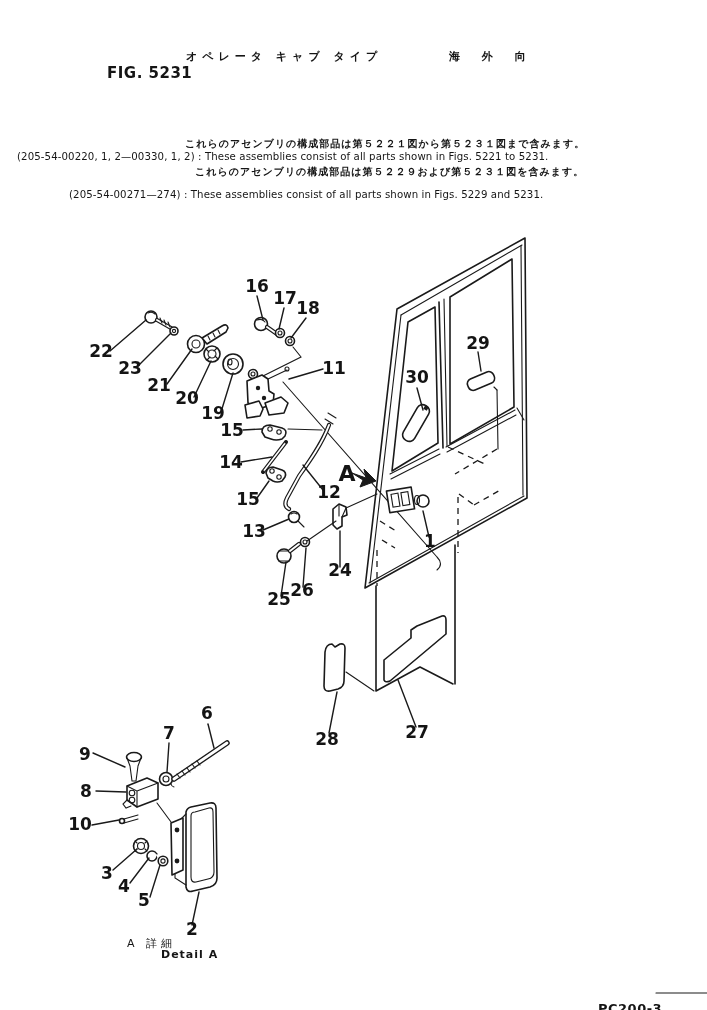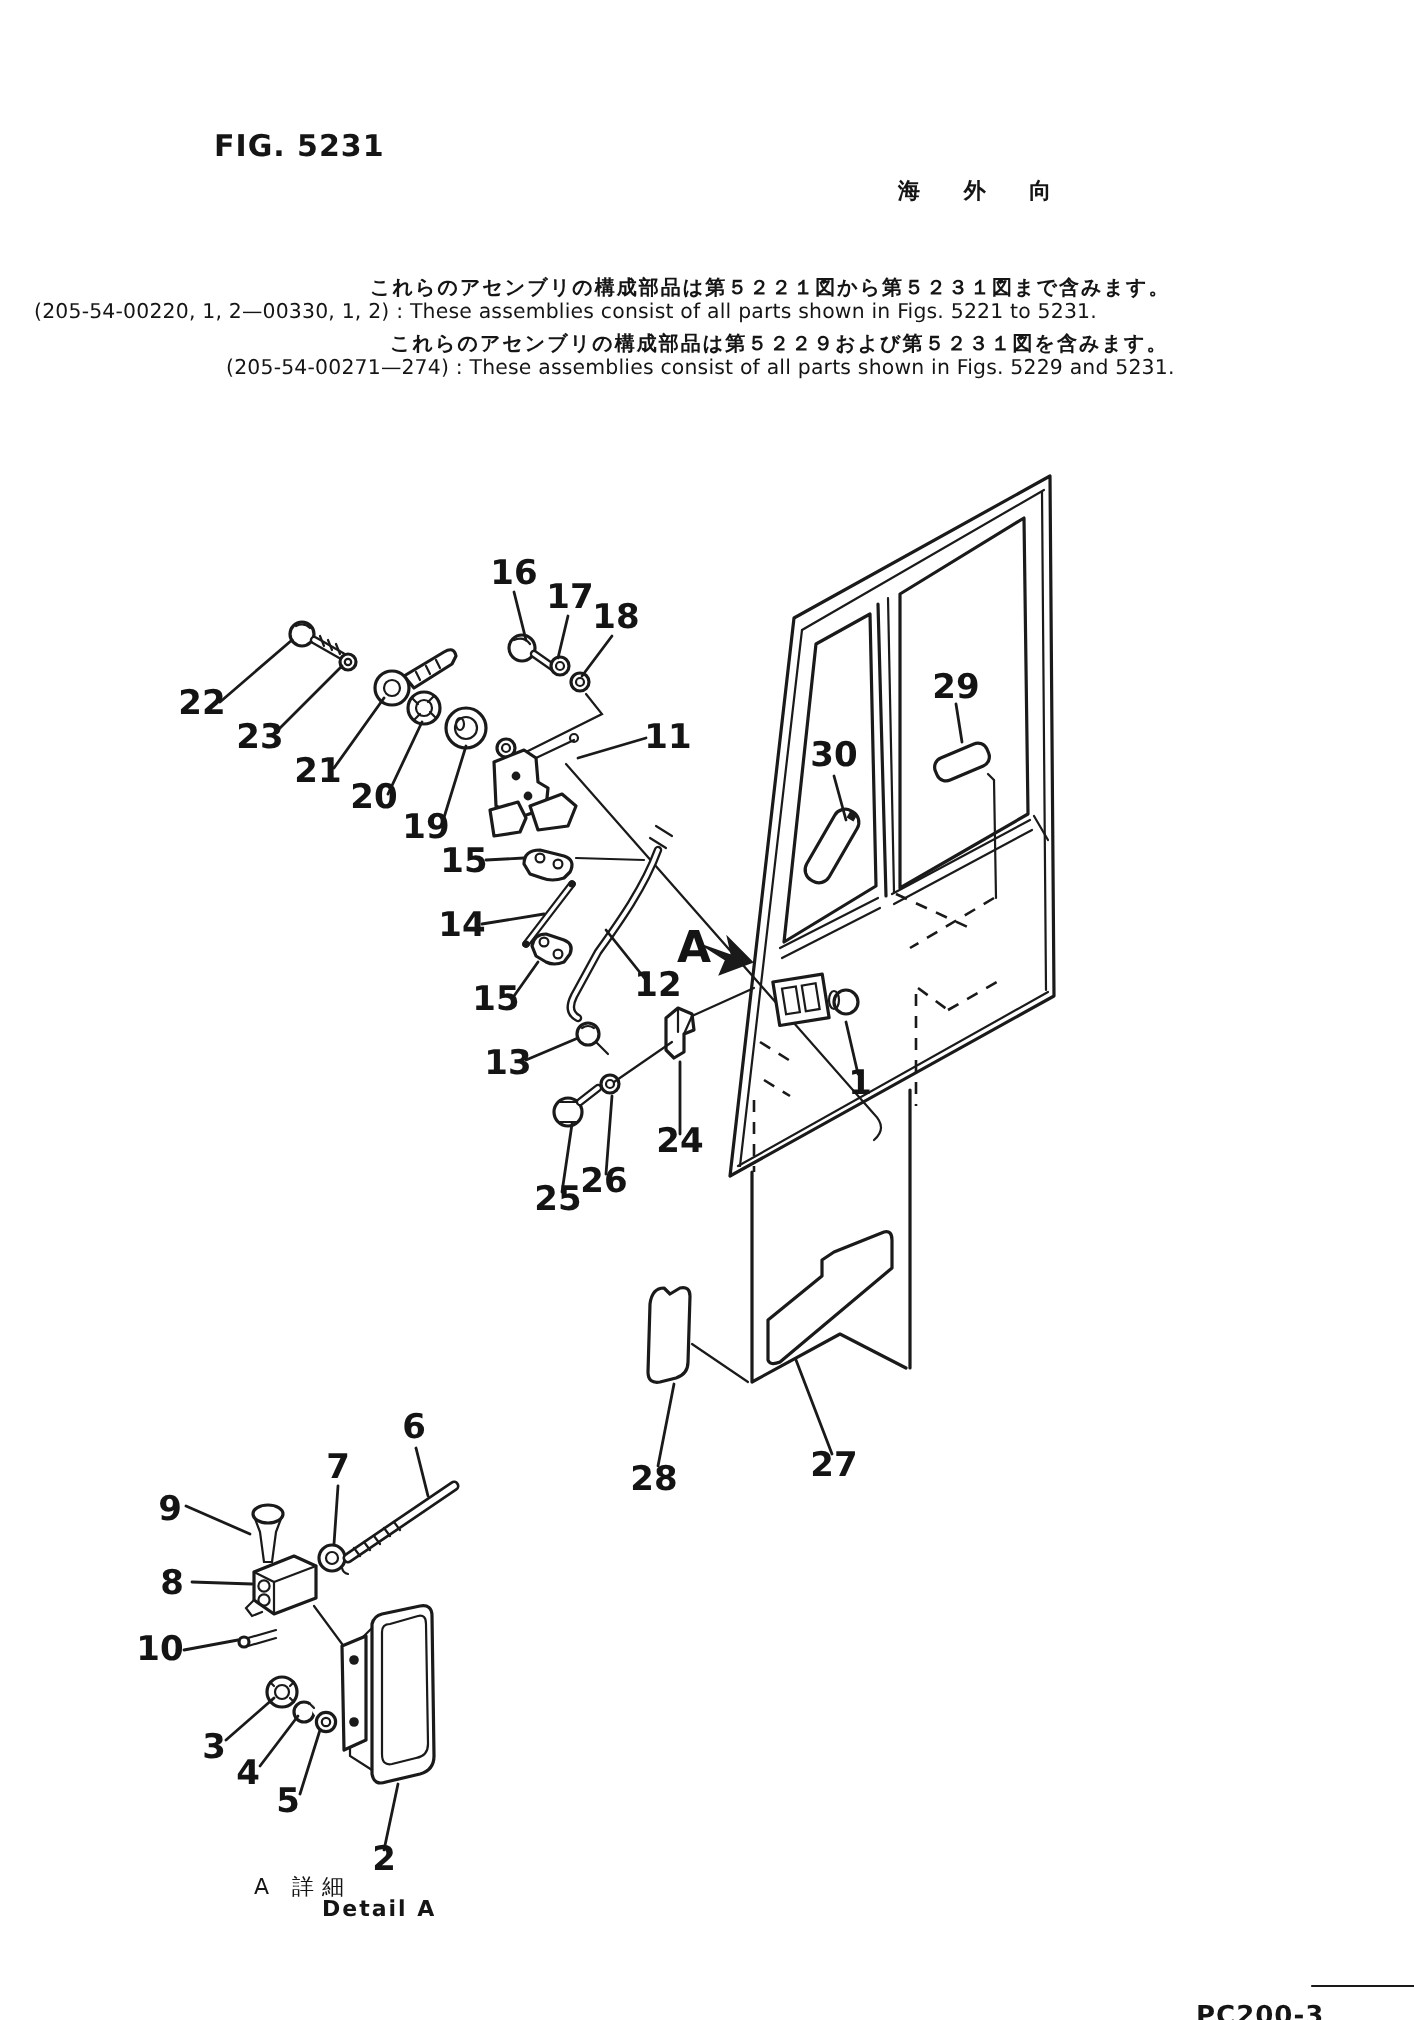--- a/index.html
+++ b/index.html
@@ -1,20 +1,20 @@
 <!DOCTYPE html>
 <html><head>
 <meta charset="utf-8">
 <style>
   html,body{margin:0;padding:0;background:#e8e8e8;}
   .page{position:relative;width:707px;height:1010px;background:#ffffff;overflow:hidden;
         font-family:"DejaVu Sans","Liberation Sans",sans-serif;color:#151515;}
   .abs{position:absolute;white-space:nowrap;}
   .jp-small{font-size:11px;font-weight:700;letter-spacing:5px;}
-  .jp-right{font-size:11px;font-weight:700;letter-spacing:9px;margin-top:39px;}
+  .jp-right{font-size:11px;font-weight:700;letter-spacing:9px;}
   .fig{font-size:15px;font-weight:700;letter-spacing:0.5px;text-align:center;}
   .title{font-size:15px;font-weight:700;letter-spacing:0.2px;}
   .note-jp{font-size:10px;font-weight:700;letter-spacing:1px;}
   .note-en{font-size:10.2px;font-weight:400;letter-spacing:0.1px;}
   .detail-jp{font-size:11px;font-weight:400;letter-spacing:4px;}
   .detail-en{font-size:11px;font-weight:700;letter-spacing:1px;}
   .footer{font-size:13px;font-weight:700;letter-spacing:0.5px;}
   svg{position:absolute;left:0;top:0;}
   .ln{fill:none;stroke:#1a1a1a;stroke-width:1.6;stroke-linecap:round;stroke-linejoin:round;}
   .thin{fill:none;stroke:#1a1a1a;stroke-width:1.1;stroke-linecap:round;}
@@ -24,27 +24,28 @@
   .rodblk{fill:none;stroke:#1a1a1a;stroke-width:4.2;stroke-linecap:round;}
   .rodwht{fill:none;stroke:#ffffff;stroke-width:1.9;stroke-linecap:round;}
   .num{font:700 17px "DejaVu Sans","Liberation Sans",sans-serif;fill:#141414;}
   .biglabel{font:700 22px "DejaVu Sans","Liberation Sans",sans-serif;fill:#141414;}
 </style>
 </head>
 <body>
 
 <div class="page">
 
+  <div class="abs jp-small" style="left:186px;top:49px;">オペレータ  キャブ  タイプ</div>
   <div class="abs jp-right" style="left:449px;top:49px;">海 外 向</div>
   <div class="abs fig" style="left:107px;top:64px;">FIG. 5231</div>
 
   <div class="abs note-jp" style="left:185px;top:137px;">これらのアセンブリの構成部品は第５２２１図から第５２３１図まで含みます。</div>
   <div class="abs note-en" style="left:17px;top:151px;">(205-54-00220, 1, 2—00330, 1, 2) : These assemblies consist of all parts shown in Figs. 5221 to 5231.</div>
   <div class="abs note-jp" style="left:195px;top:165px;">これらのアセンブリの構成部品は第５２２９および第５２３１図を含みます。</div>
-  <div class="abs note-en" style="left:69px;top:179px;margin-left:44px;">(205-54-00271—274) : These assemblies consist of all parts shown in Figs. 5229 and 5231.</div>
+  <div class="abs note-en" style="left:69px;top:189px;">(205-54-00271—274) : These assemblies consist of all parts shown in Figs. 5229 and 5231.</div>
 
   <div class="abs detail-jp" style="left:127px;top:936px;">A 詳細</div>
   <div class="abs detail-en" style="left:125px;top:948px;margin-left:36px;">Detail A</div>
 
   <div class="abs footer" style="left:598px;top:1001px;">PC200-3</div>
 
   <svg width="707" height="1010" viewBox="0 0 707 1010">
 
     <g>
       <path class="ln" d="M397,309 L525,238 L527,498 L365,588 Z"></path>

